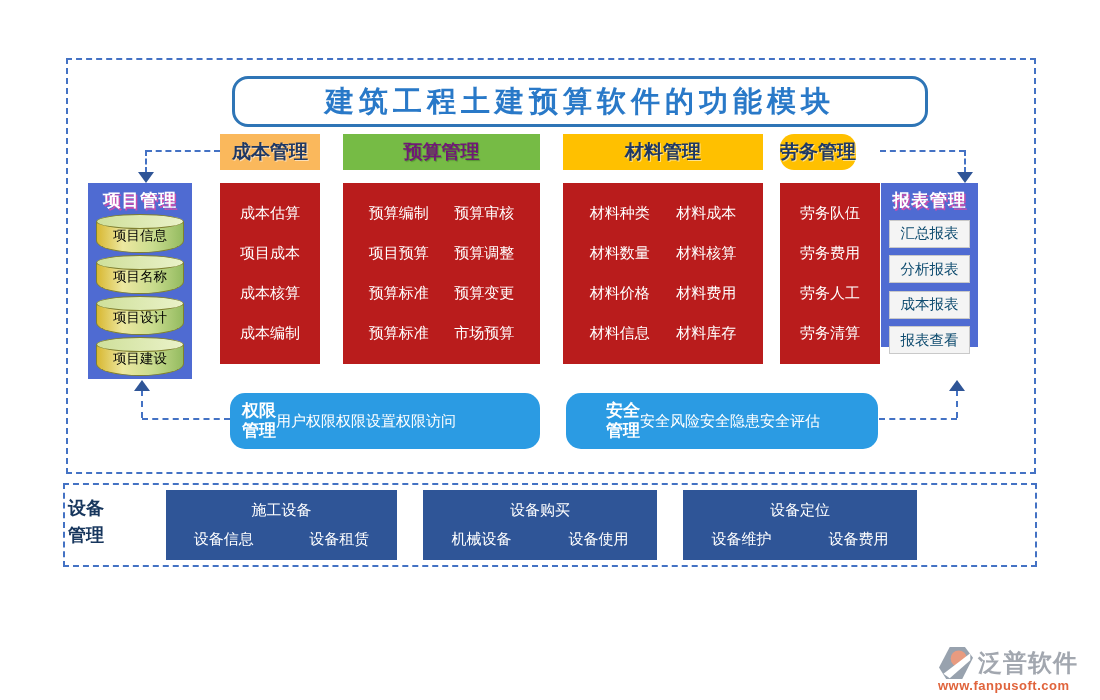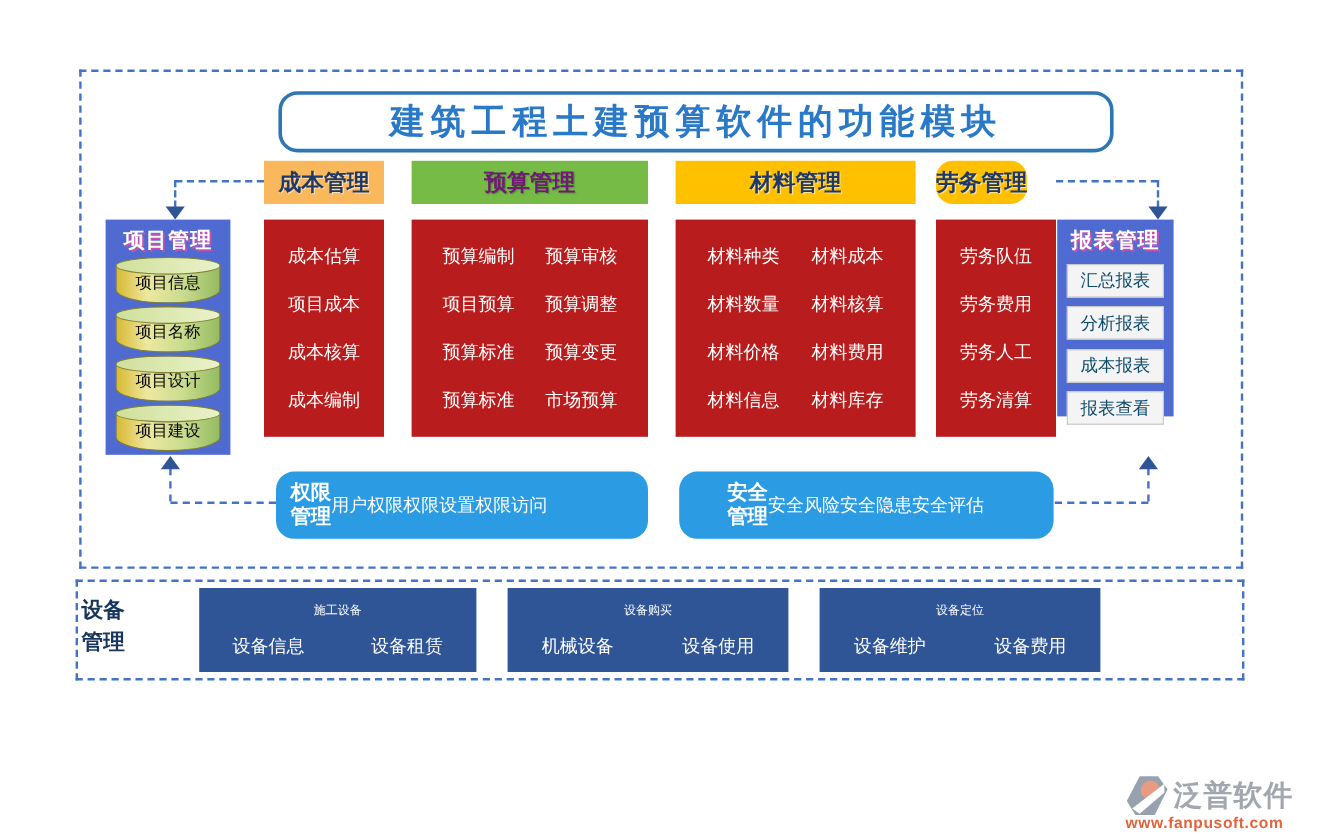--- a/index.html
+++ b/index.html
@@ -61,21 +61,21 @@
   .bar-title { font-weight:bold; font-size:17px; line-height:1.2; white-space:nowrap; }
   .bar-items { display:flex; flex:1; justify-content:flex-start; font-size:15px; }
 
   #equipment-label { position:absolute; left:68px; top:495px; font-size:18px;
     font-weight:bold; color:#17365D; line-height:1.5; }
   .equip { position:absolute; top:490px; height:70px; background:#2F5597; color:#fff;
     display:flex; flex-direction:column; justify-content:space-evenly; }
   #equip-1 { left:166px; width:231px; }
   #equip-2 { left:423px; width:234px; }
   #equip-3 { left:683px; width:234px; }
-  .equip-header { text-align:center; font-size:10px; }
+  .equip-header { text-align:center; font-size:15px; }
   .equip-items { display:flex; justify-content:space-around; font-size:15px; }
 
   .dash-h { position:absolute; border-top:2px dashed #4472C4; height:0; }
   .dash-v { position:absolute; border-left:2px dashed #4472C4; width:0; }
   .arrow-down { position:absolute; width:0; height:0;
     border-left:8px solid transparent; border-right:8px solid transparent;
     border-top:11px solid #2F5597; }
   .arrow-up { position:absolute; width:0; height:0;
     border-left:8px solid transparent; border-right:8px solid transparent;
     border-bottom:11px solid #2F5597; }

